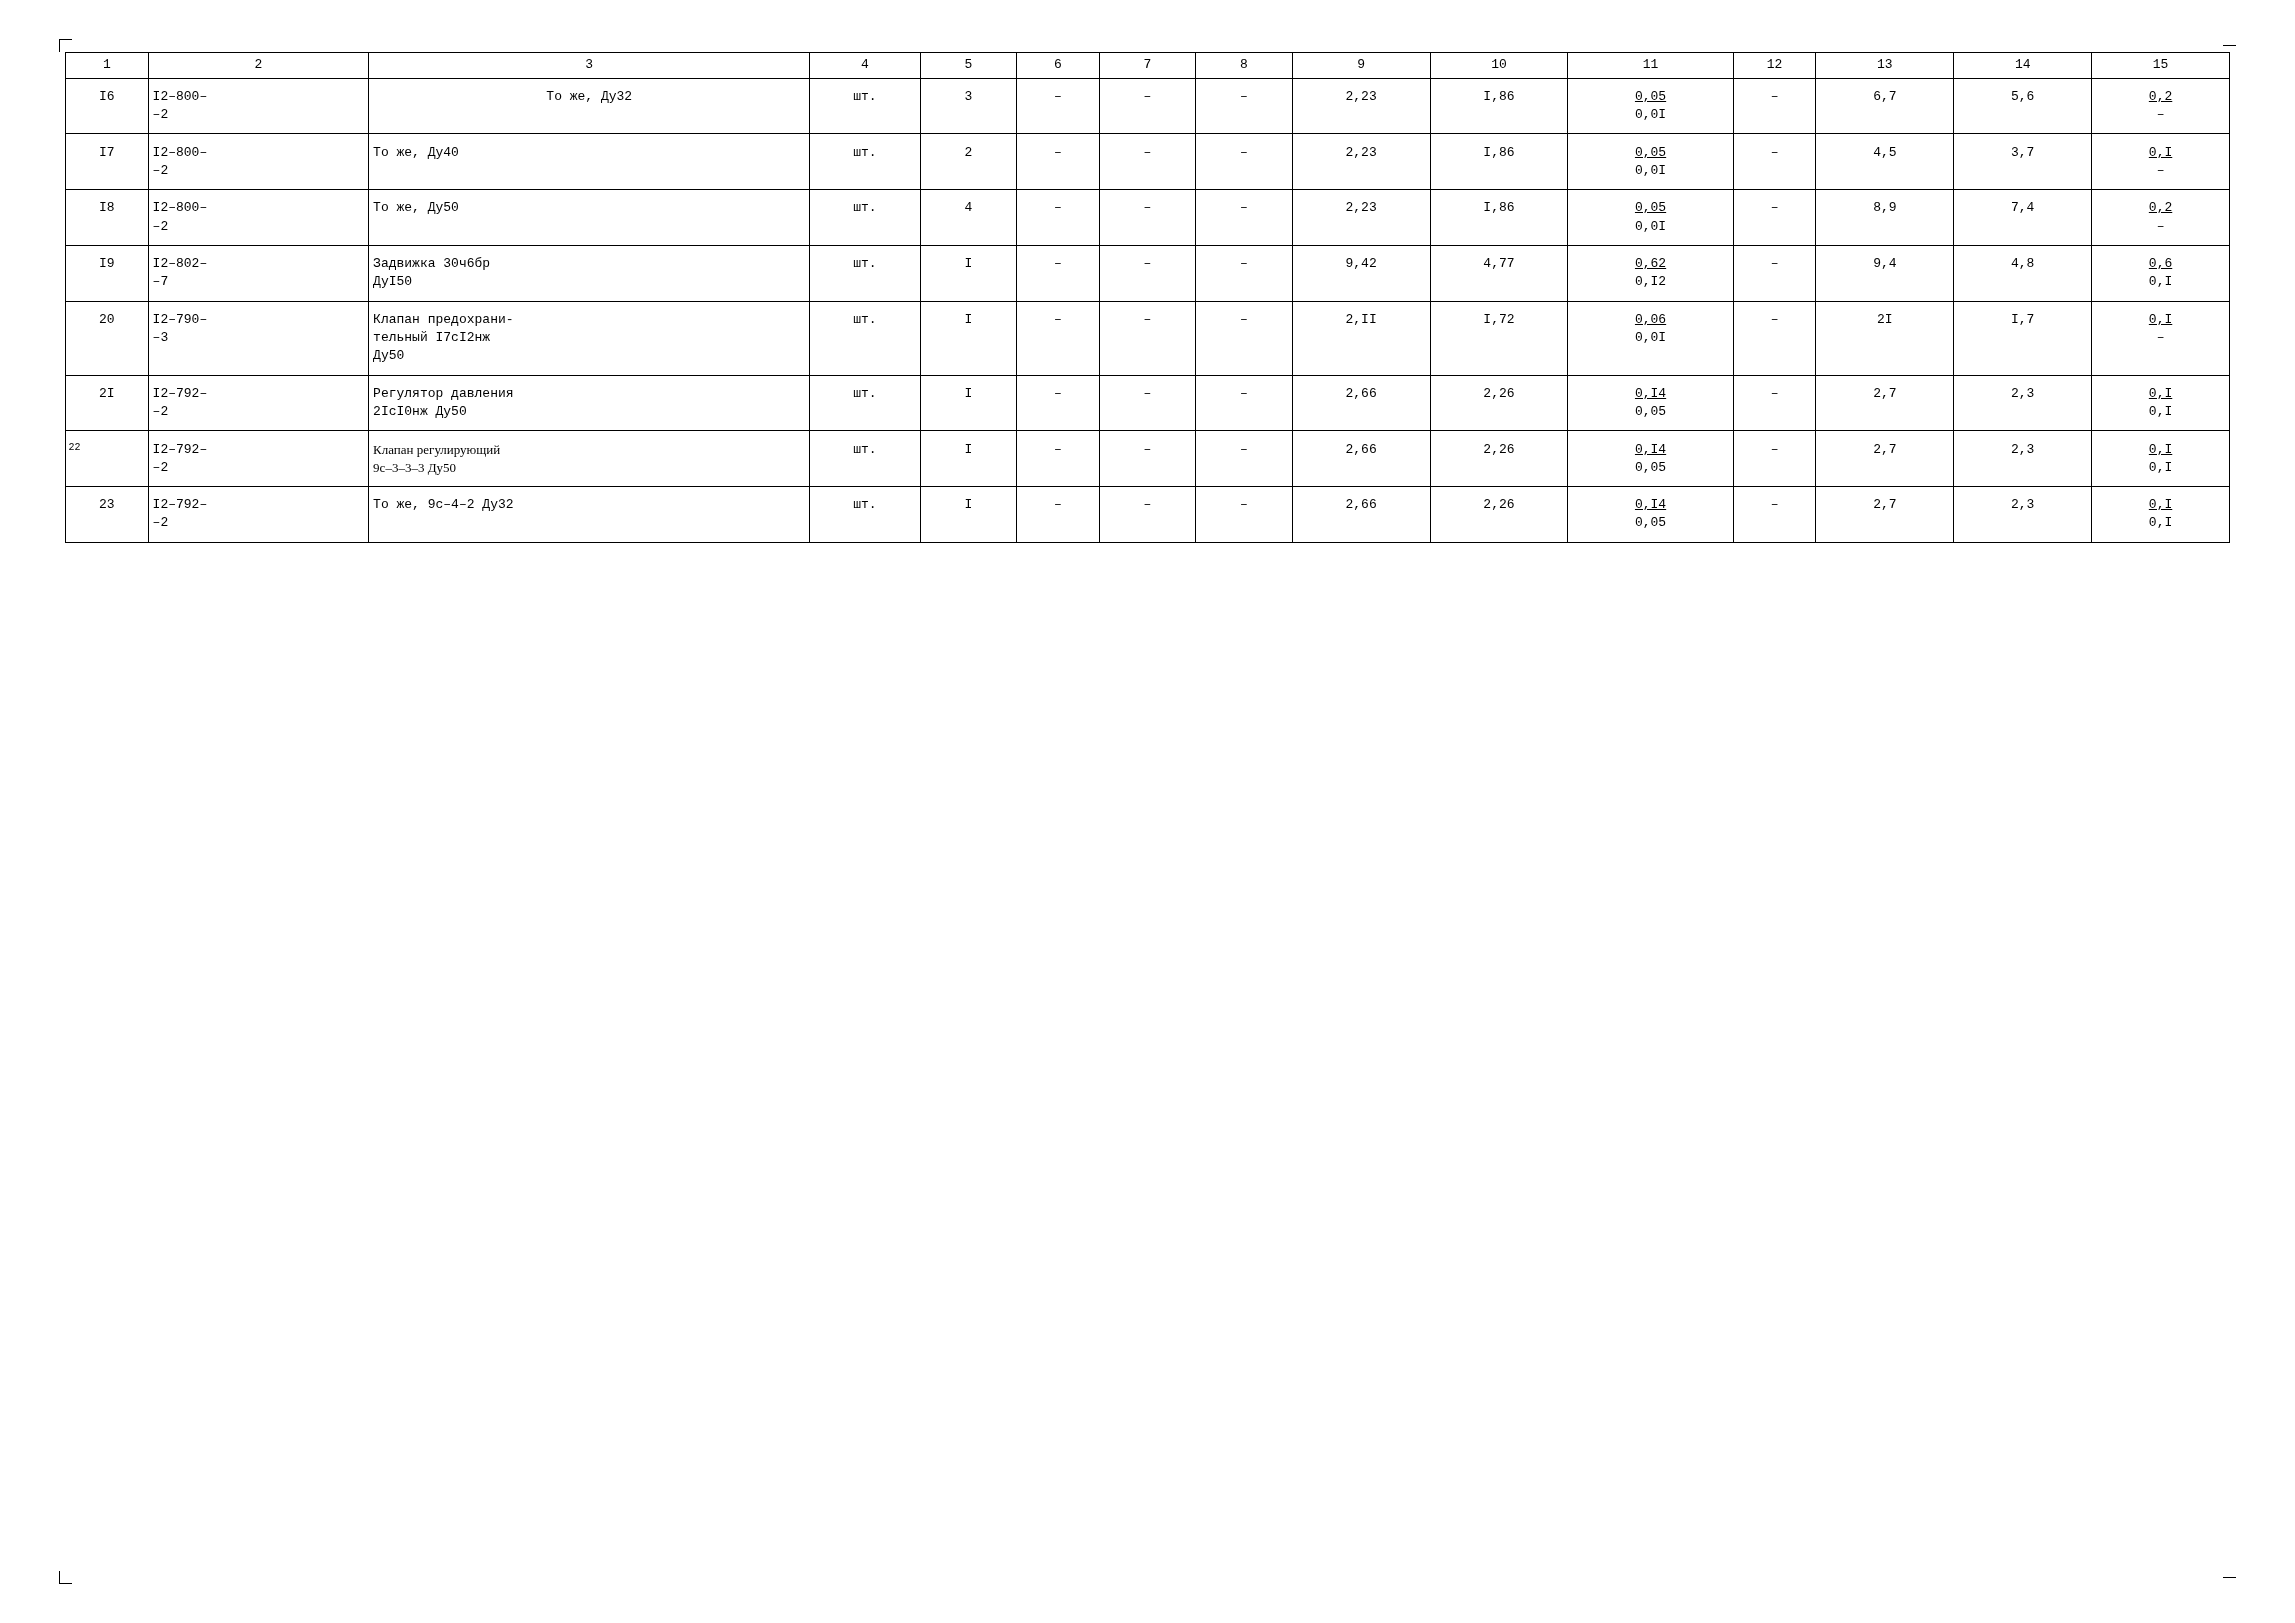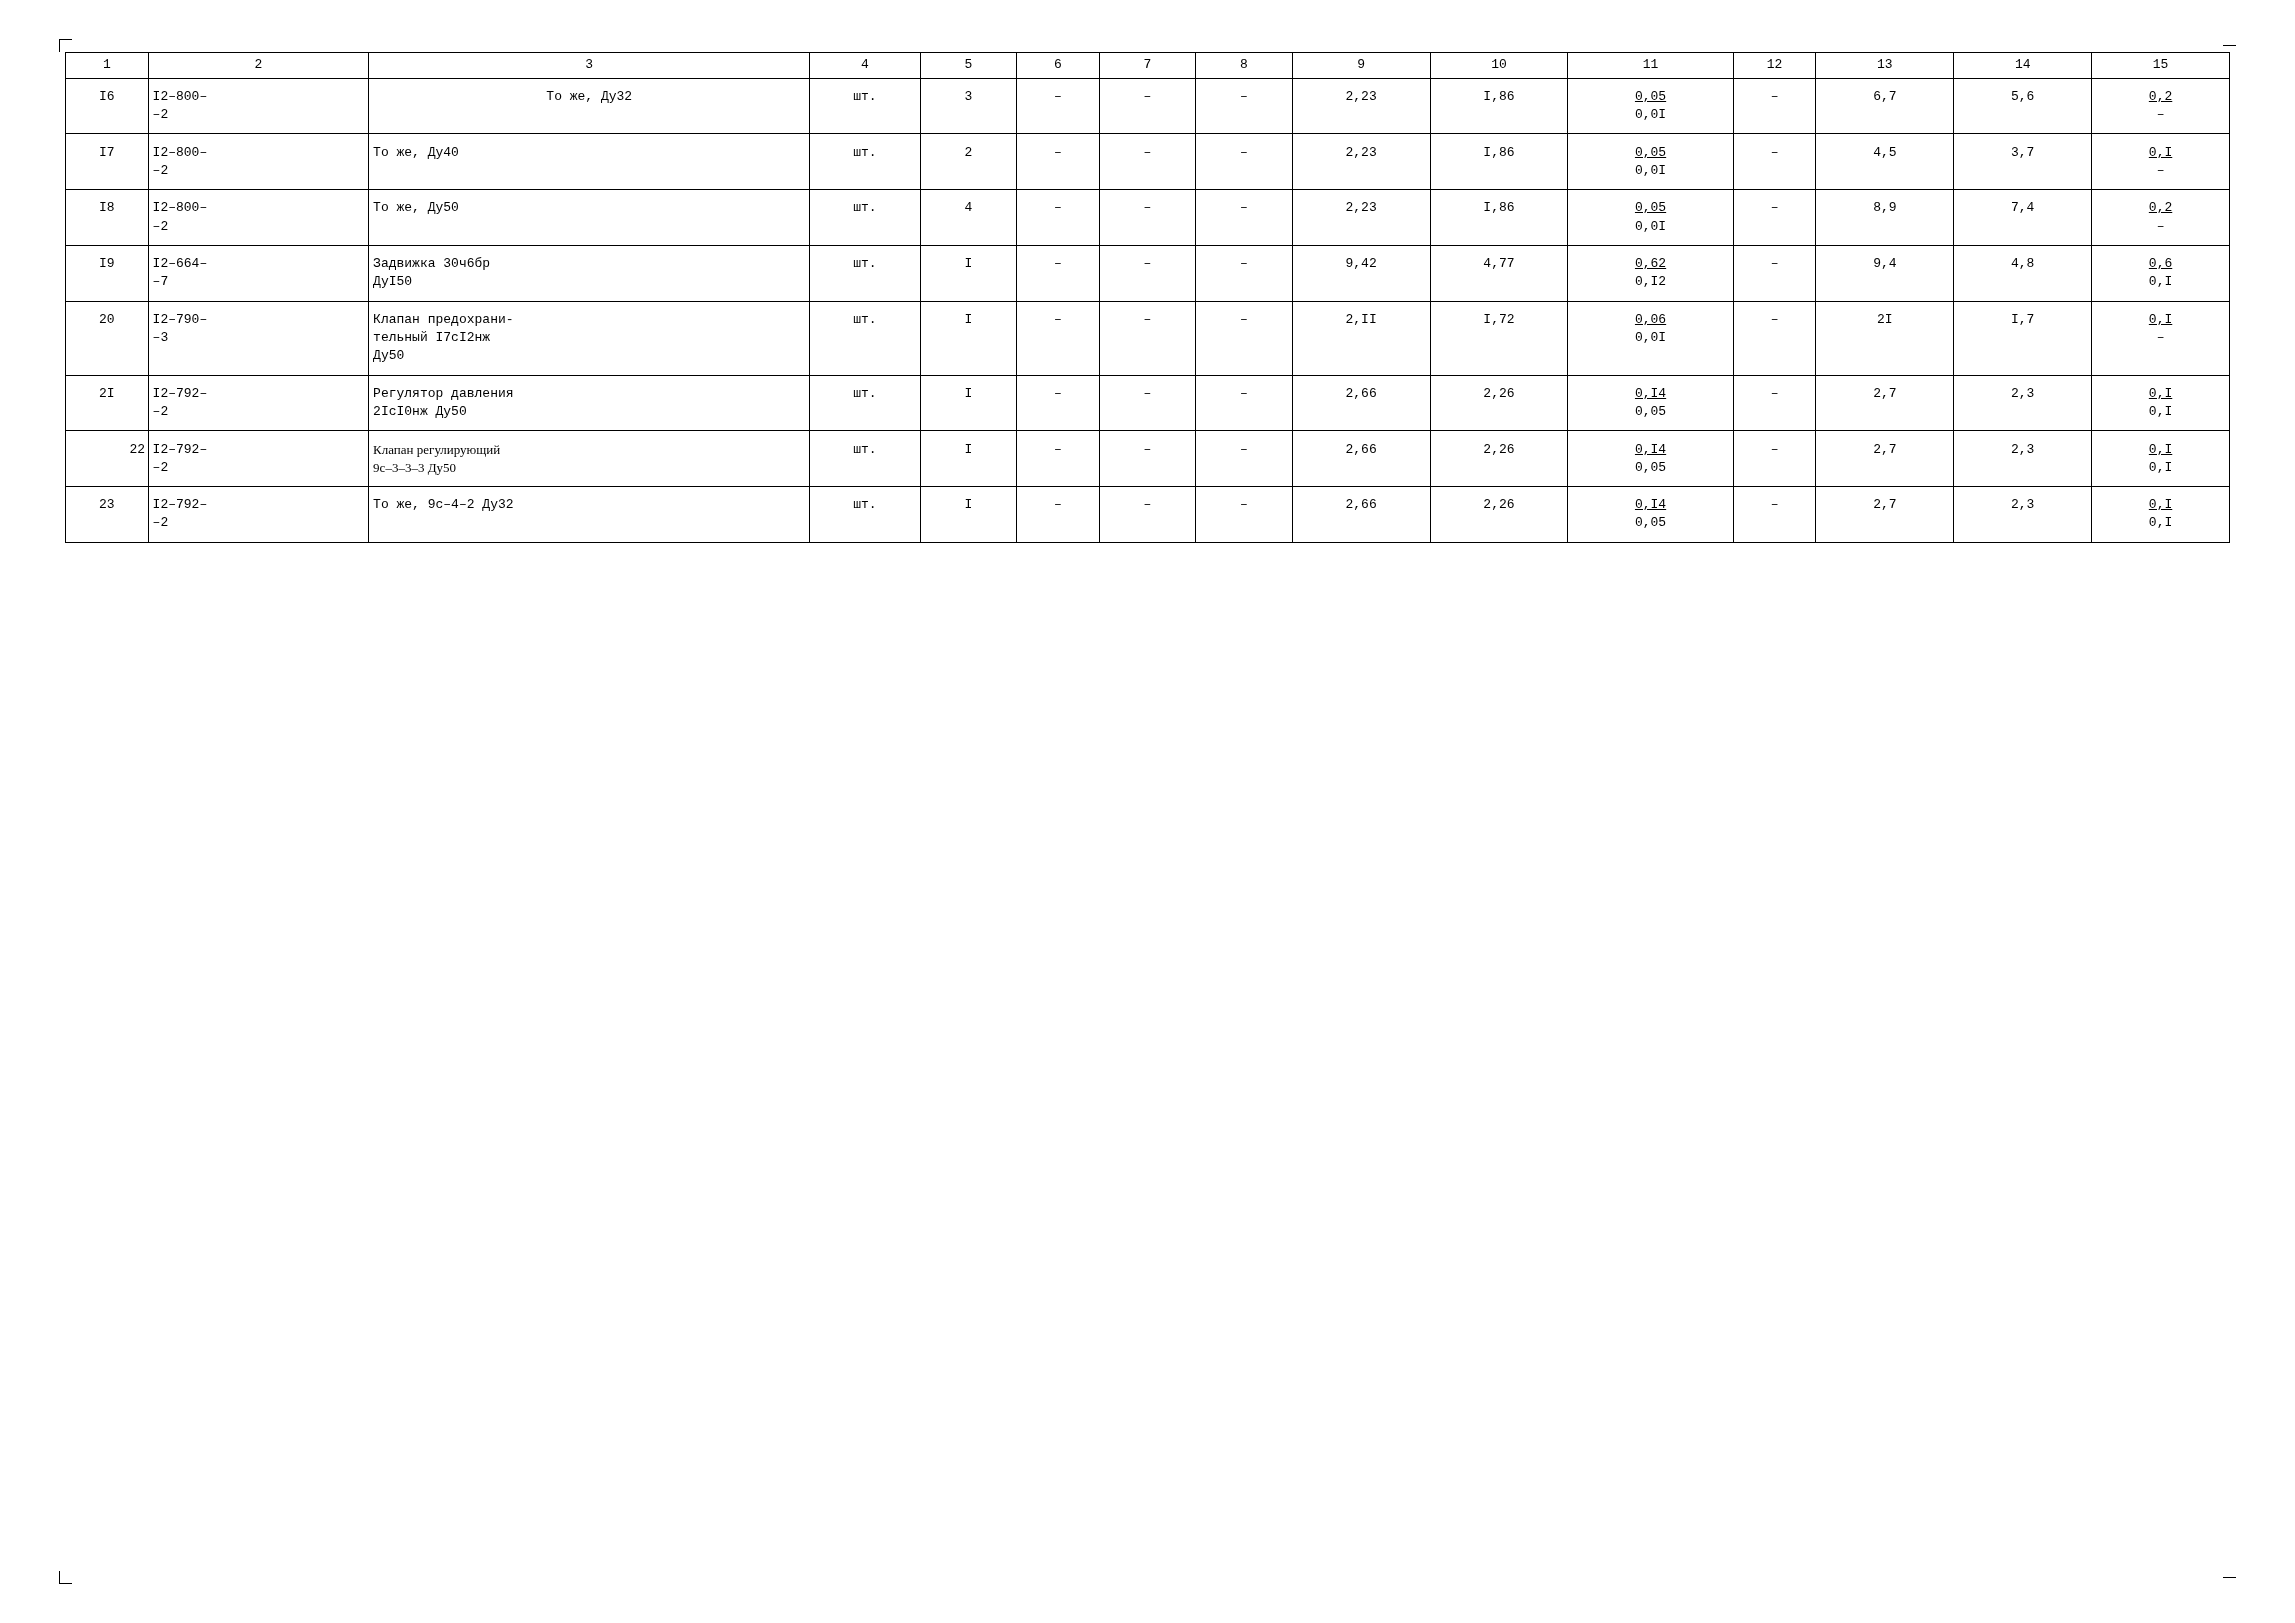--- a/index.html
+++ b/index.html
@@ -242,21 +242,21 @@
           <td style="border: 0.7px solid rgb(0, 0, 0); text-align: center; vertical-align: top; padding: 9.2px 2.6px; font-size: 13px; line-height: 1.4;">–</td>
           <td style="border: 0.7px solid rgb(0, 0, 0); text-align: center; vertical-align: top; padding: 9.2px 2.6px; font-size: 13px; line-height: 1.4;">8,9</td>
           <td style="border: 0.7px solid rgb(0, 0, 0); text-align: center; vertical-align: top; padding: 9.2px 2.6px; font-size: 13px; line-height: 1.4;">7,4</td>
           <td style="border: 0.7px solid rgb(0, 0, 0); text-align: center; vertical-align: top; padding: 9.2px 2.6px; font-size: 13px; line-height: 1.4;">
             <div style="text-decoration: underline;">0,2</div>
             <div>–</div>
           </td>
         </tr>
         <tr style="vertical-align: top;">
           <td style="border: 0.7px solid rgb(0, 0, 0); text-align: center; vertical-align: top; padding: 9.2px 2.6px; font-size: 13px; line-height: 1.4;">I9</td>
-          <td style="border: 0.7px solid rgb(0, 0, 0); text-align: left; vertical-align: top; padding: 9.2px 3.9px; font-size: 13px; line-height: 1.4; white-space: pre-line;">I2–664–
+          <td style="border: 0.7px solid rgb(0, 0, 0); text-align: left; vertical-align: top; padding: 9.2px 3.9px; font-size: 13px; line-height: 1.4; white-space: pre-line;">I2–802–
 –7</td>
           <td style="border: 0.7px solid rgb(0, 0, 0); text-align: left; vertical-align: top; padding: 9.2px 3.9px; font-size: 13px; line-height: 1.4; white-space: pre-line;">Задвижка 30ч6бр
 ДуI50</td>
           <td style="border: 0.7px solid rgb(0, 0, 0); text-align: center; vertical-align: top; padding: 9.2px 2.6px; font-size: 13px; line-height: 1.4;">шт.</td>
           <td style="border: 0.7px solid rgb(0, 0, 0); text-align: center; vertical-align: top; padding: 9.2px 2.6px; font-size: 13px; line-height: 1.4;">I</td>
           <td style="border: 0.7px solid rgb(0, 0, 0); text-align: center; vertical-align: top; padding: 9.2px 2.6px; font-size: 13px; line-height: 1.4;">–</td>
           <td style="border: 0.7px solid rgb(0, 0, 0); text-align: center; vertical-align: top; padding: 9.2px 2.6px; font-size: 13px; line-height: 1.4;">–</td>
           <td style="border: 0.7px solid rgb(0, 0, 0); text-align: center; vertical-align: top; padding: 9.2px 2.6px; font-size: 13px; line-height: 1.4;">–</td>
           <td style="border: 0.7px solid rgb(0, 0, 0); text-align: center; vertical-align: top; padding: 9.2px 2.6px; font-size: 13px; line-height: 1.4;">9,42</td>
           <td style="border: 0.7px solid rgb(0, 0, 0); text-align: center; vertical-align: top; padding: 9.2px 2.6px; font-size: 13px; line-height: 1.4;">4,77</td>
@@ -317,21 +317,21 @@
           </td>
           <td style="border: 0.7px solid rgb(0, 0, 0); text-align: center; vertical-align: top; padding: 9.2px 2.6px; font-size: 13px; line-height: 1.4;">–</td>
           <td style="border: 0.7px solid rgb(0, 0, 0); text-align: center; vertical-align: top; padding: 9.2px 2.6px; font-size: 13px; line-height: 1.4;">2,7</td>
           <td style="border: 0.7px solid rgb(0, 0, 0); text-align: center; vertical-align: top; padding: 9.2px 2.6px; font-size: 13px; line-height: 1.4;">2,3</td>
           <td style="border: 0.7px solid rgb(0, 0, 0); text-align: center; vertical-align: top; padding: 9.2px 2.6px; font-size: 13px; line-height: 1.4;">
             <div style="text-decoration: underline;">0,I</div>
             <div>0,I</div>
           </td>
         </tr>
         <tr style="vertical-align: top;">
-          <td style="border: 0.7px solid rgb(0, 0, 0); text-align: right; vertical-align: top; padding: 9.2px 2.6px; font-size: 13px; line-height: 1.4;">22</td>
+          <td style="border: 0.7px solid rgb(0, 0, 0); text-align: left; vertical-align: top; padding: 9.2px 2.6px; font-size: 10px; line-height: 1.4;">22</td>
           <td style="border: 0.7px solid rgb(0, 0, 0); text-align: left; vertical-align: top; padding: 9.2px 3.9px; font-size: 13px; line-height: 1.4; white-space: pre-line;">I2–792–
 –2</td>
           <td style="border: 0.7px solid rgb(0, 0, 0); text-align: left; vertical-align: top; padding: 9.2px 3.9px; font-size: 13px; line-height: 1.4; white-space: pre-line; font-family: Liberation Serif, serif;">Клапан регулирующий
 9с–3–3–3 Ду50</td>
           <td style="border: 0.7px solid rgb(0, 0, 0); text-align: center; vertical-align: top; padding: 9.2px 2.6px; font-size: 13px; line-height: 1.4;">шт.</td>
           <td style="border: 0.7px solid rgb(0, 0, 0); text-align: center; vertical-align: top; padding: 9.2px 2.6px; font-size: 13px; line-height: 1.4;">I</td>
           <td style="border: 0.7px solid rgb(0, 0, 0); text-align: center; vertical-align: top; padding: 9.2px 2.6px; font-size: 13px; line-height: 1.4;">–</td>
           <td style="border: 0.7px solid rgb(0, 0, 0); text-align: center; vertical-align: top; padding: 9.2px 2.6px; font-size: 13px; line-height: 1.4;">–</td>
           <td style="border: 0.7px solid rgb(0, 0, 0); text-align: center; vertical-align: top; padding: 9.2px 2.6px; font-size: 13px; line-height: 1.4;">–</td>
           <td style="border: 0.7px solid rgb(0, 0, 0); text-align: center; vertical-align: top; padding: 9.2px 2.6px; font-size: 13px; line-height: 1.4;">2,66</td>

